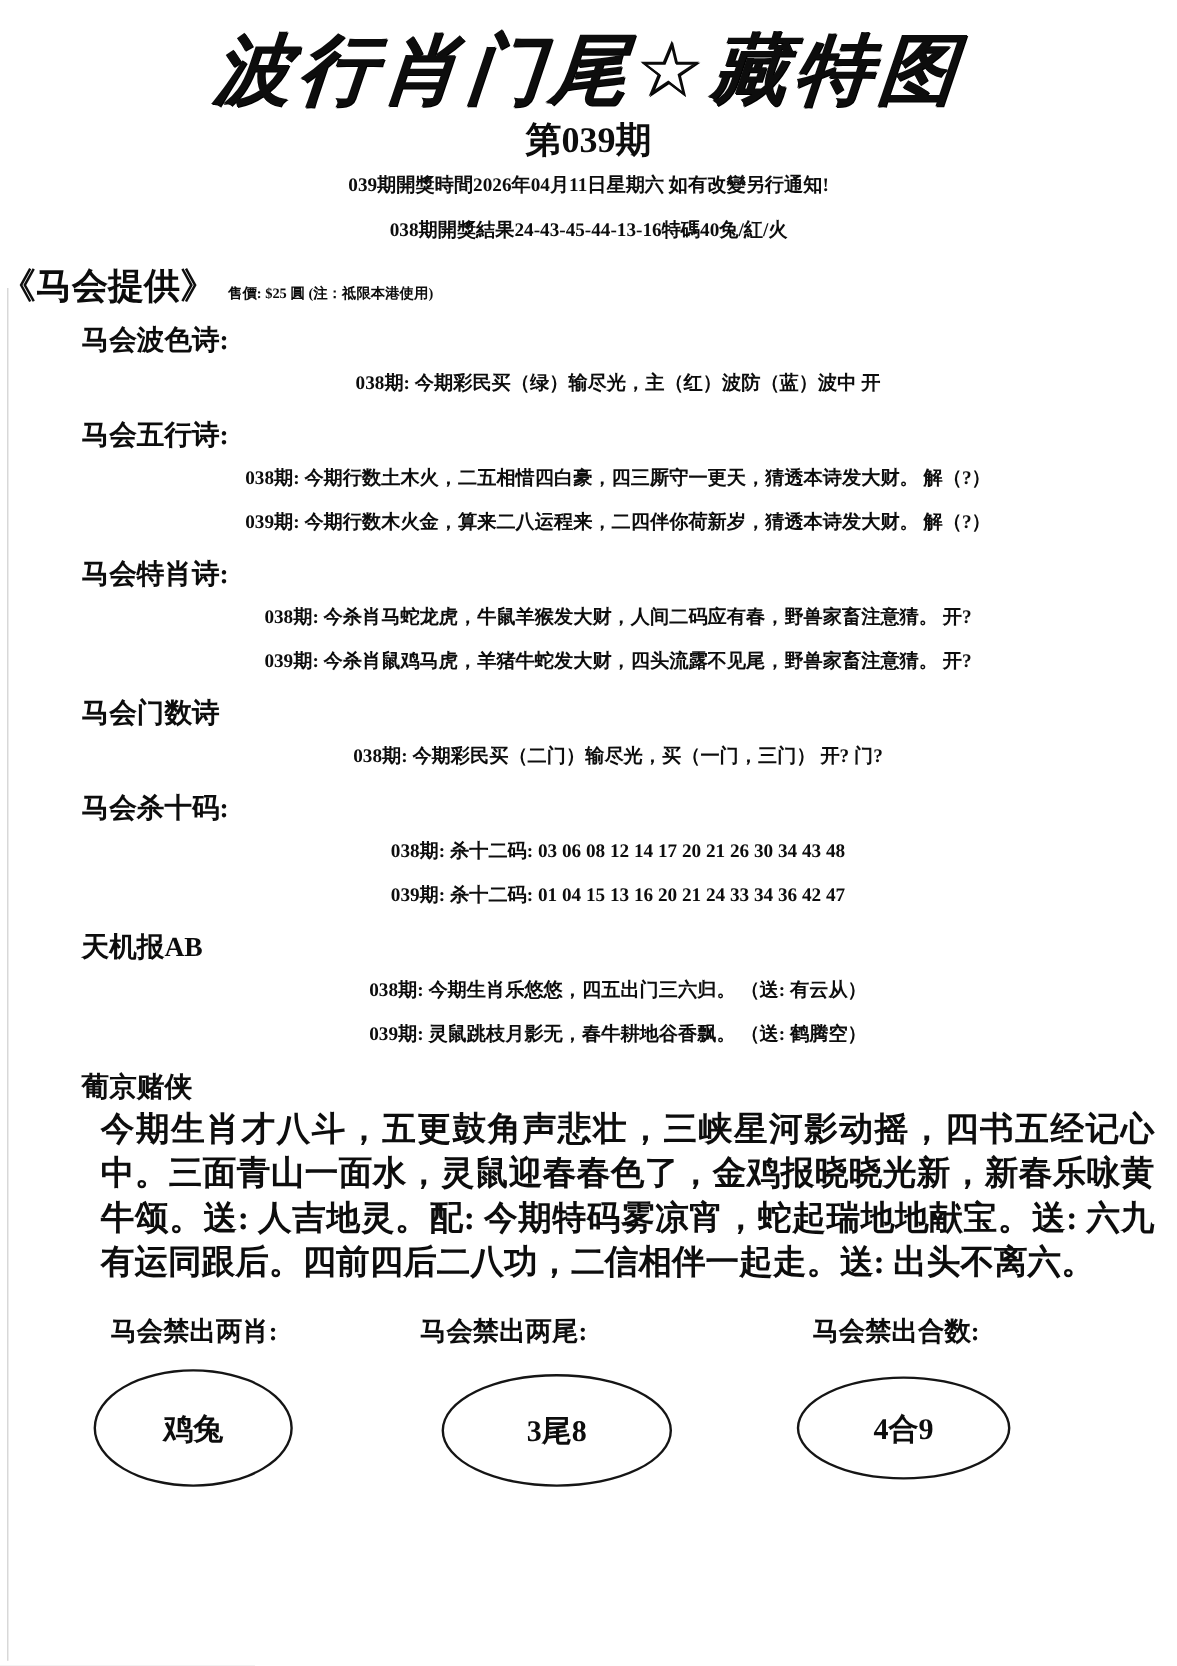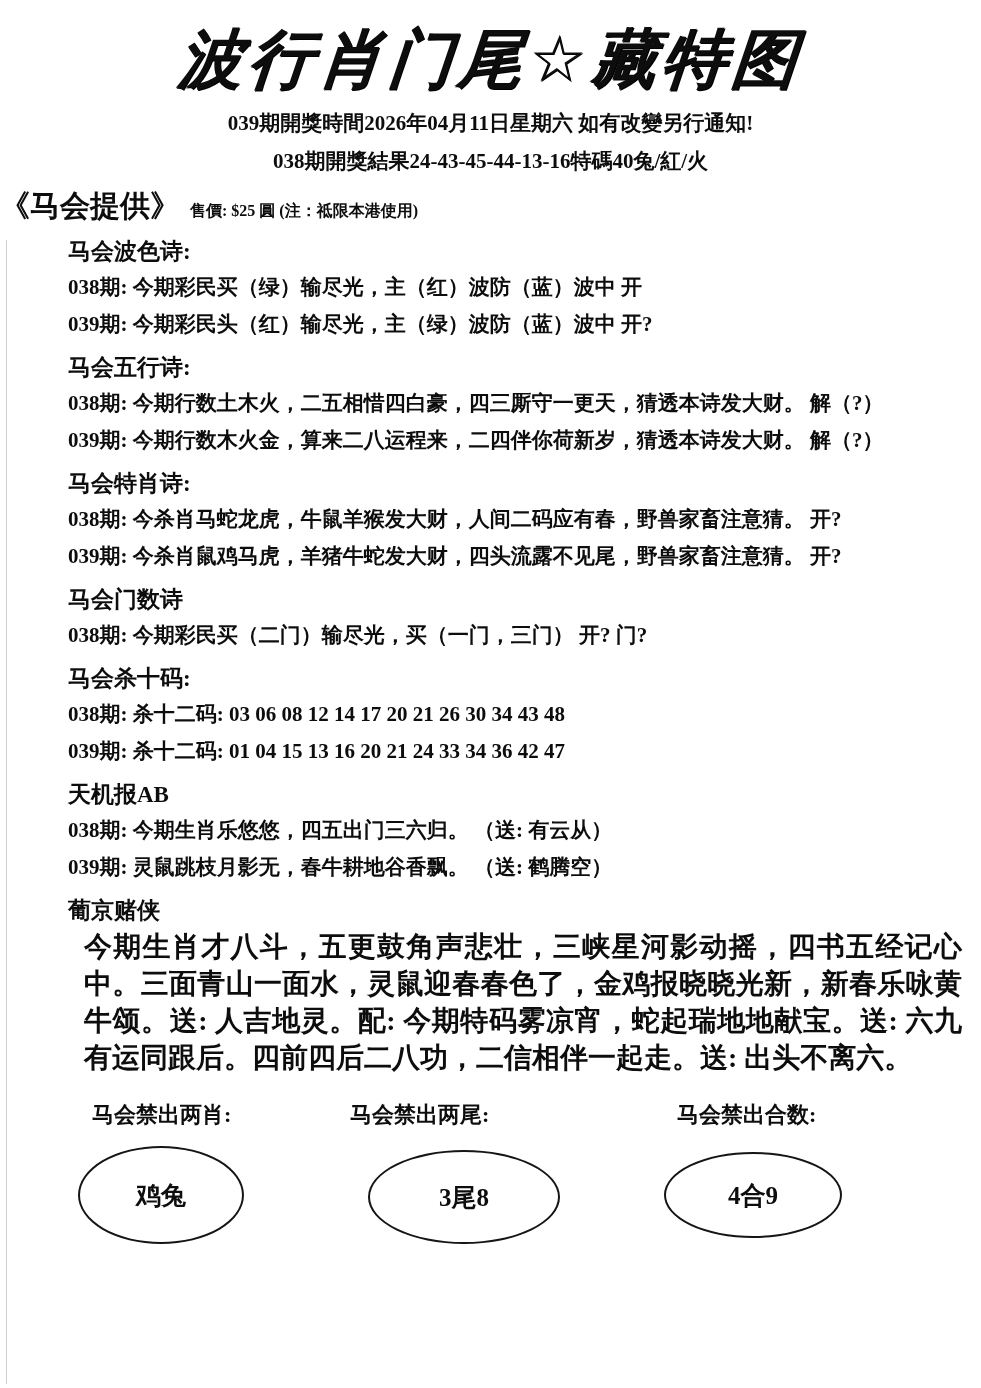--- a/index.html
+++ b/index.html
@@ -12,62 +12,62 @@
     content:"";position:absolute;left:6px;top:240px;bottom:4px;width:1px;background:#cfcfcf;
   }
   .header{text-align:center;}
   .main-title{
     margin:16px 0 0 0;font-size:64px;line-height:1.35;font-weight:900;font-style:italic;
     font-family:"DejaVu Sans","Liberation Sans",sans-serif;
     letter-spacing:6px;transform:skewX(-5deg);
     text-shadow:1px 1px 0 #000;
   }
   .issue{font-size:30px;line-height:32px;margin-top:0px;}
-  .notice{font-size:21px;line-height:34px;margin-top:4px;}
+  .notice{font-size:16px;line-height:34px;margin-top:4px;}
   .provider-line{margin-top:8px;display:flex;align-items:baseline;gap:10px;}
   .provider-name{font-size:30px;}
-  .provider-note{font-size:16px;}
+  .provider-note{font-size:12px;}
   .content{padding:0 19px 0 68px;}
   .sec{margin-top:10px;}
   .sec-heading{font-size:23px;line-height:30px;margin:8px 0 2px 0;}
-  .row{font-size:21px;line-height:37px;white-space:nowrap;}
+  .row{font-size:16px;line-height:37px;white-space:nowrap;text-align:center;}
   .pj-paragraph{font-size:28px;line-height:37px;margin-top:2px;white-space:normal;text-align:justify;margin-left:16px;}
   .forbidden{position:relative;height:150px;margin-top:24px;}
   .fb-label{position:absolute;top:0;font-size:22px;}
   .fb-label.l1{left:92px;} .fb-label.l2{left:350px;} .fb-label.l3{left:677px;}
   .ellipse{
     position:absolute;border:2px solid #151515;border-radius:50%;
     display:flex;align-items:center;justify-content:center;font-size:25px;
     background:#fff;
   }
   .ellipse.e1{left:78px;top:46px;width:162px;height:94px;}
   .ellipse.e2{left:368px;top:50px;width:188px;height:90px;}
   .ellipse.e3{left:664px;top:52px;width:174px;height:82px;}
 </style>
 </head>
 <body>
 
 <div class="page">
 
   <div class="header">
     <h1 class="main-title">波行肖门尾☆藏特图</h1>
+    <div class="issue">第039期</div>
     <div class="notice">039期開獎時間2026年04月11日星期六 如有改變另行通知!</div>
     <div class="notice">038期開獎結果24-43-45-44-13-16特碼40兔/紅/火</div>
     <div class="provider-line">
       <span class="provider-name">《马会提供》</span>
       <span class="provider-note">售價: $25 圓 (注：祗限本港使用)</span>
     </div>
   </div>
 
   <div class="content">
 
     <div class="sec">
       <div class="sec-heading">马会波色诗:</div>
       <div class="row">038期: 今期彩民买（绿）输尽光，主（红）波防（蓝）波中 开</div>
-      <div class="row">039期: 今期彩民头（红）输尽光，主（绿）波防（蓝）波中 开?</div>
     </div>
 
     <div class="sec">
       <div class="sec-heading">马会五行诗:</div>
       <div class="row">038期: 今期行数土木火，二五相惜四白豪，四三厮守一更天，猜透本诗发大财。 解（?）</div>
       <div class="row">039期: 今期行数木火金，算来二八运程来，二四伴你荷新岁，猜透本诗发大财。 解（?）</div>
     </div>
 
     <div class="sec">
       <div class="sec-heading">马会特肖诗:</div>

